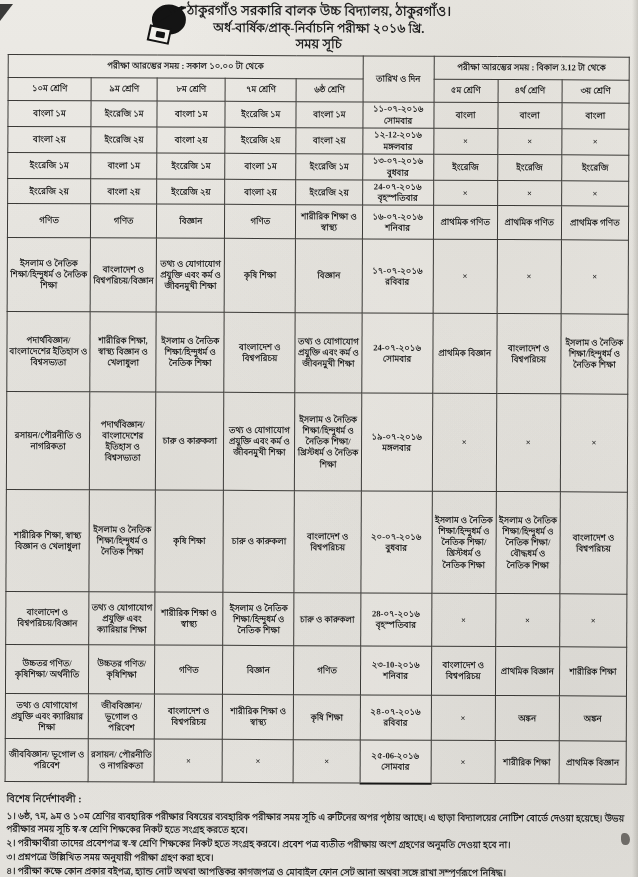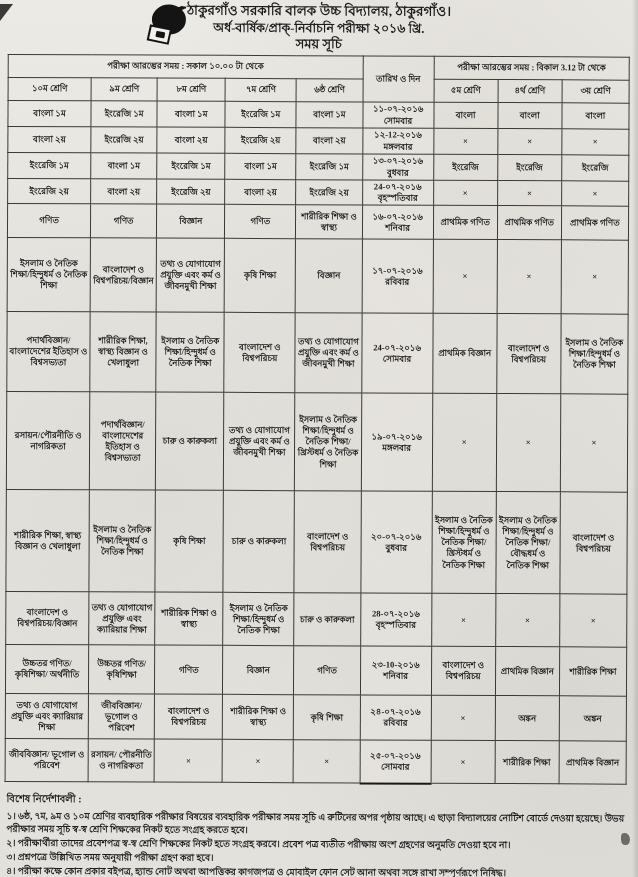--- a/index.html
+++ b/index.html
@@ -290,21 +290,21 @@
             <td>অঙ্কন</td>
             <td>অঙ্কন</td>
           </tr>
           <tr style="height: 43px;">
             <td>জীববিজ্ঞান/ ভূগোল ও পরিবেশ</td>
             <td>রসায়ন/ পৌরনীতি ও নাগরিকতা</td>
             <td class="cross">×</td>
             <td class="cross">×</td>
             <td class="cross">×</td>
             <td class="datecell">
-              <div>২৫-০৭-২০১৬</div>
+              <div>২৫-06-২০১৬</div>
               <div>সোমবার</div>
             </td>
             <td class="cross">×</td>
             <td>শারীরিক শিক্ষা</td>
             <td>প্রাথমিক বিজ্ঞান</td>
           </tr>
         </tbody>
     </table>
 
     <div class="notes">

